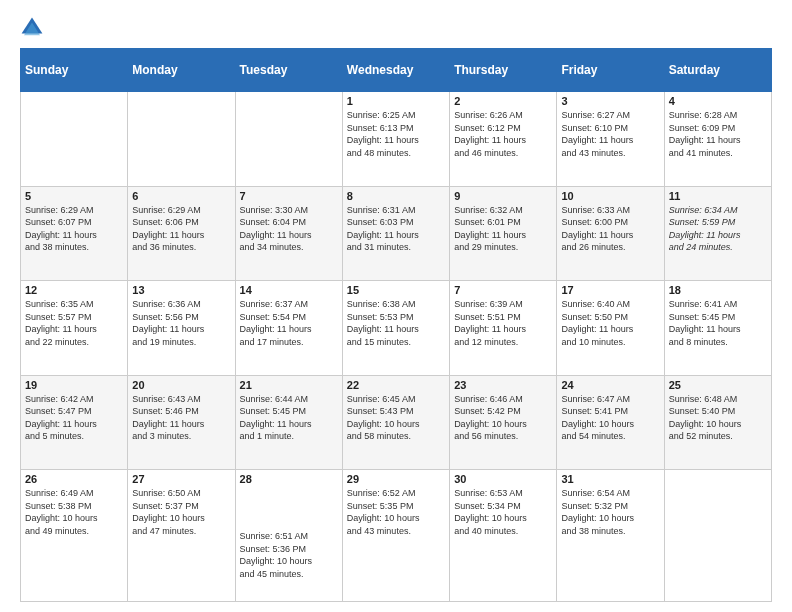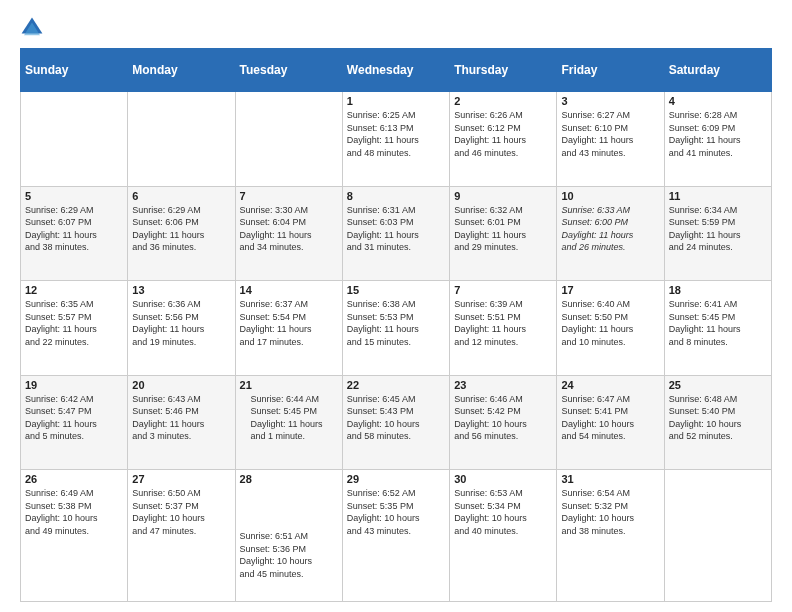--- a/index.html
+++ b/index.html
@@ -199,28 +199,28 @@
           </td>
           <td>
             <div class="day-num">9</div>
             <div class="cell-info" style="white-space: pre-line;">Sunrise: 6:32 AM
 Sunset: 6:01 PM
 Daylight: 11 hours
 and 29 minutes.</div>
           </td>
           <td>
             <div class="day-num">10</div>
-            <div class="cell-info" style="white-space: pre-line; font-style: italic;">Sunrise: 6:33 AM
+            <div class="cell-info" style="white-space: pre-line;">Sunrise: 6:33 AM
 Sunset: 6:00 PM
 Daylight: 11 hours
 and 26 minutes.</div>
           </td>
           <td>
             <div class="day-num">11</div>
-            <div class="cell-info" style="white-space: pre-line;">Sunrise: 6:34 AM
+            <div class="cell-info" style="white-space: pre-line; font-style: italic;">Sunrise: 6:34 AM
 Sunset: 5:59 PM
 Daylight: 11 hours
 and 24 minutes.</div>
           </td>
         </tr>
         <tr>
           <td>
             <div class="day-num">12</div>
             <div class="cell-info" style="white-space: pre-line;">Sunrise: 6:35 AM
 Sunset: 5:57 PM
@@ -280,21 +280,21 @@
           </td>
           <td>
             <div class="day-num">20</div>
             <div class="cell-info" style="white-space: pre-line;">Sunrise: 6:43 AM
 Sunset: 5:46 PM
 Daylight: 11 hours
 and 3 minutes.</div>
           </td>
           <td>
             <div class="day-num">21</div>
-            <div class="cell-info" style="white-space: pre-line; margin-left: 11px;">Sunrise: 6:44 AM
+            <div class="cell-info" style="white-space: pre-line;">Sunrise: 6:44 AM
 Sunset: 5:45 PM
 Daylight: 11 hours
 and 1 minute.</div>
           </td>
           <td>
             <div class="day-num">22</div>
             <div class="cell-info" style="white-space: pre-line;">Sunrise: 6:45 AM
 Sunset: 5:43 PM
 Daylight: 10 hours
 and 58 minutes.</div>

